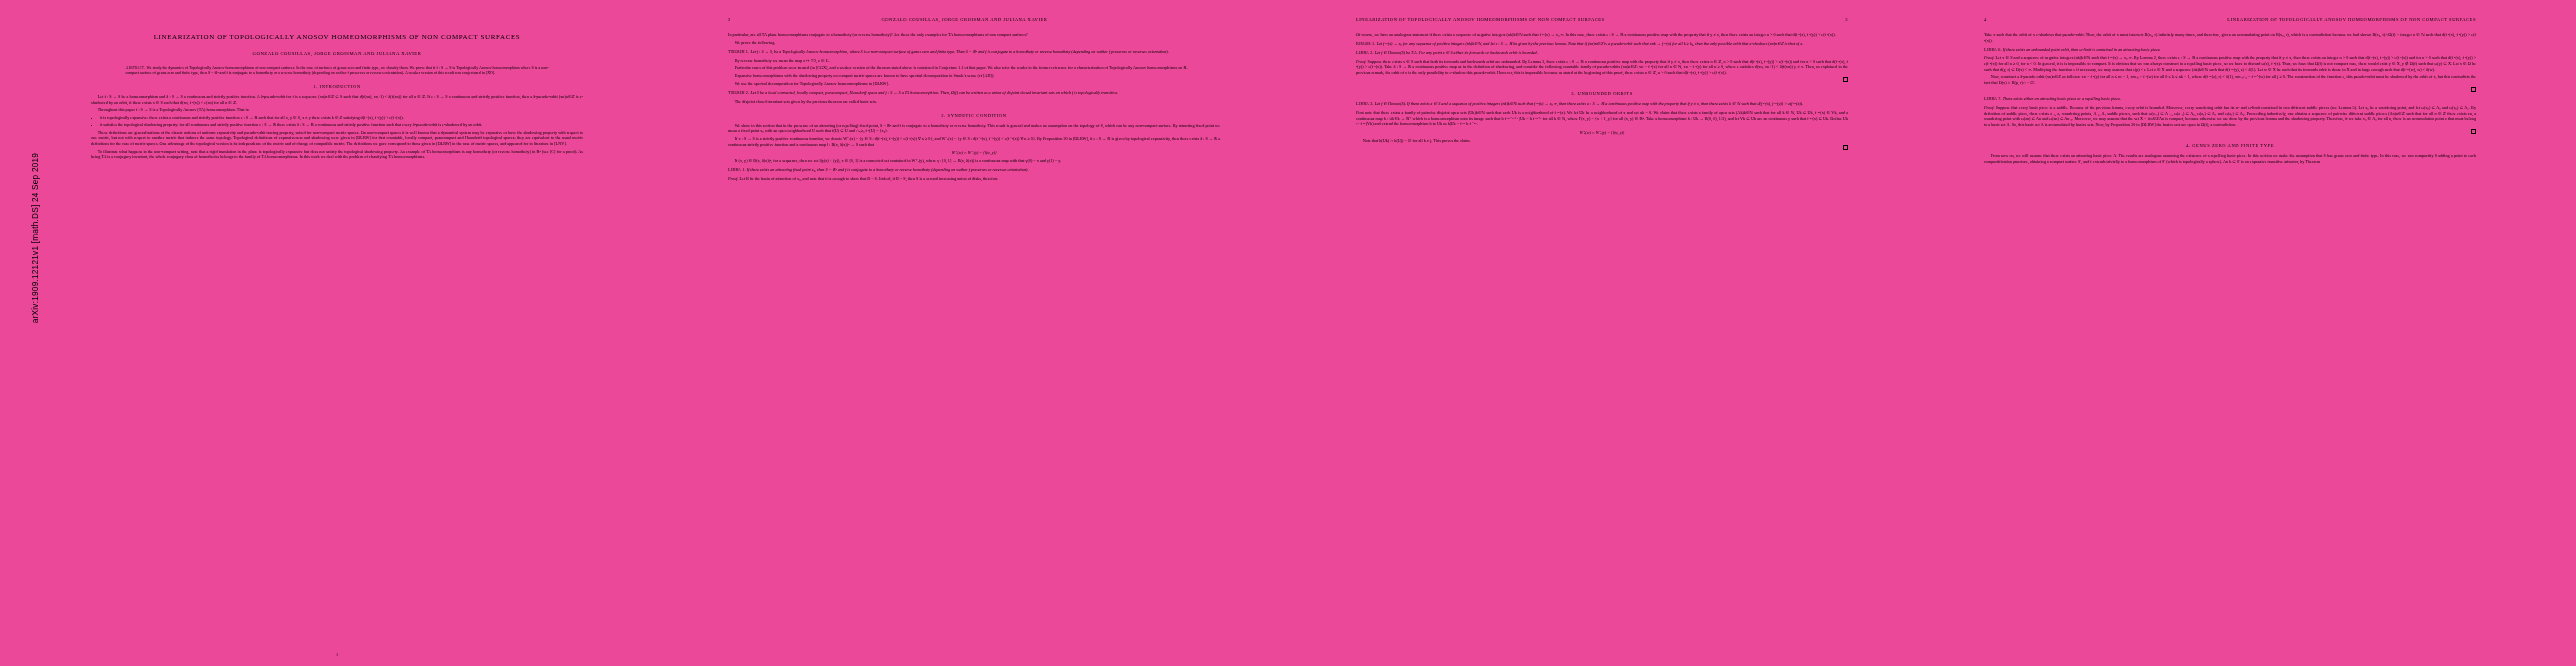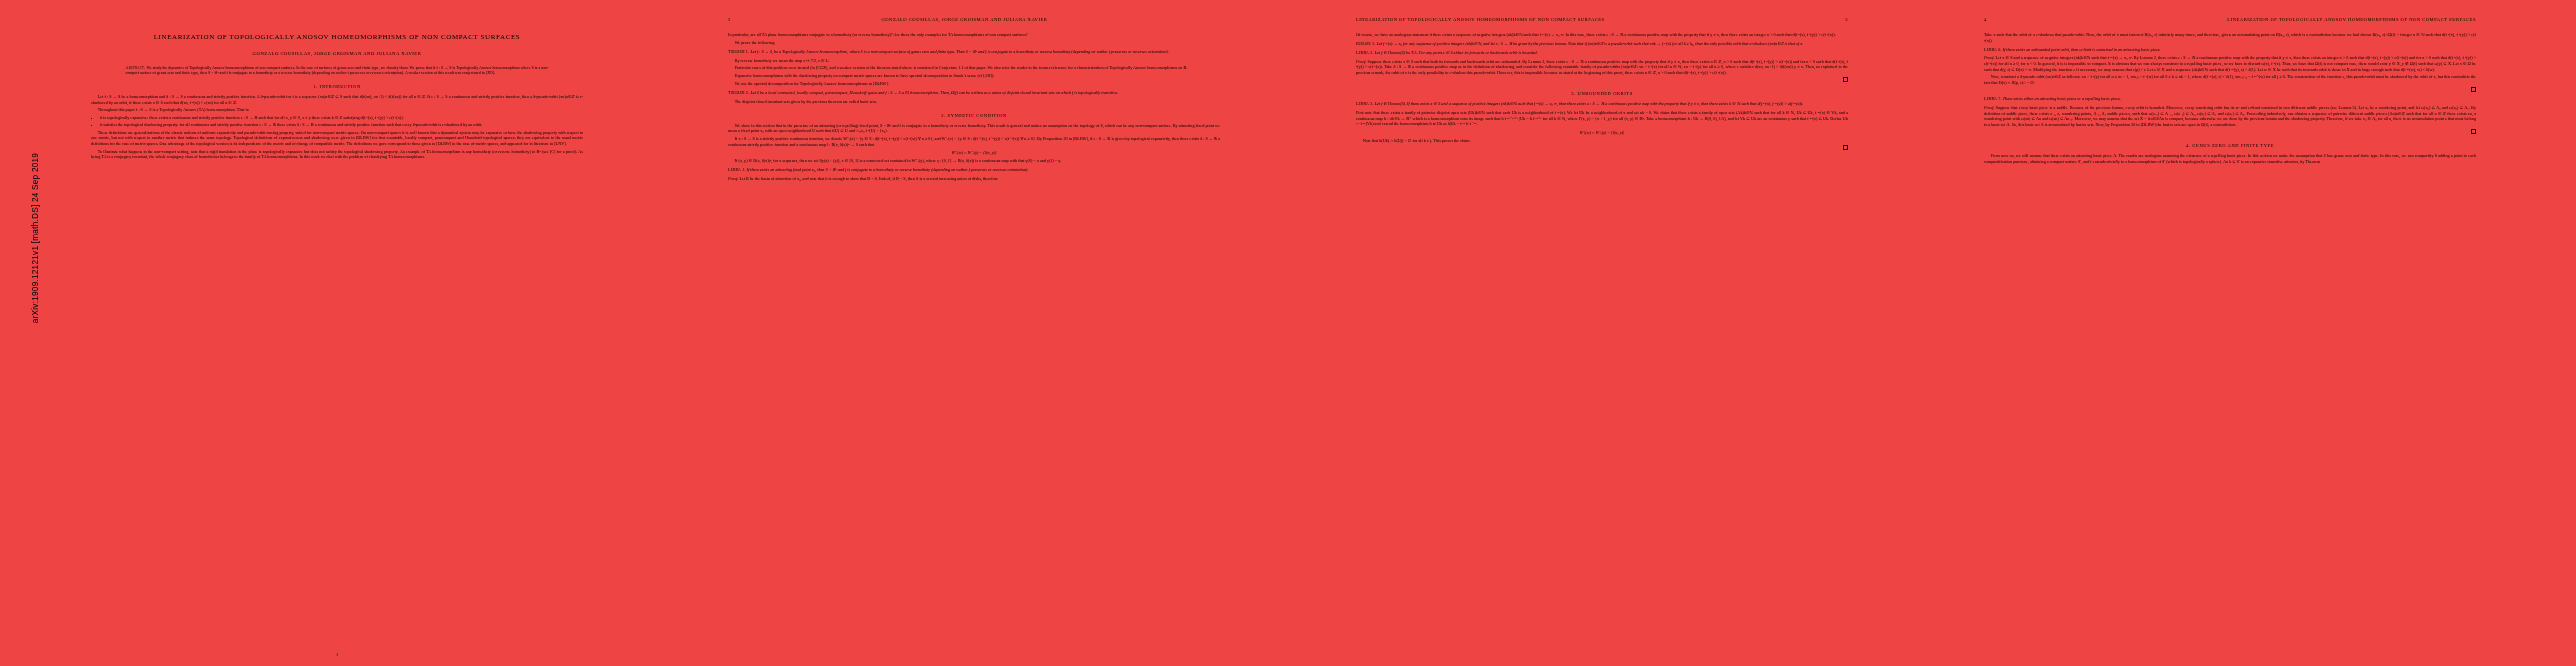--- a/index.html
+++ b/index.html
@@ -11,21 +11,21 @@
     width: 2576px;
     height: 667px;
     font-family: "Liberation Serif", serif;
     color: #000000;
     overflow: hidden;
   }
   .sheet {
     position: relative;
     width: 2576px;
     height: 667px;
-    background: #ef4444;
+    background: #ec4899;
   }
   
   .arxiv-stamp {
     position: absolute;
     left: -82px;
     top: 233px;
     width: 233px;
     transform: rotate(-90deg);
     transform-origin: center center;
     font-family: "Liberation Sans", sans-serif;

